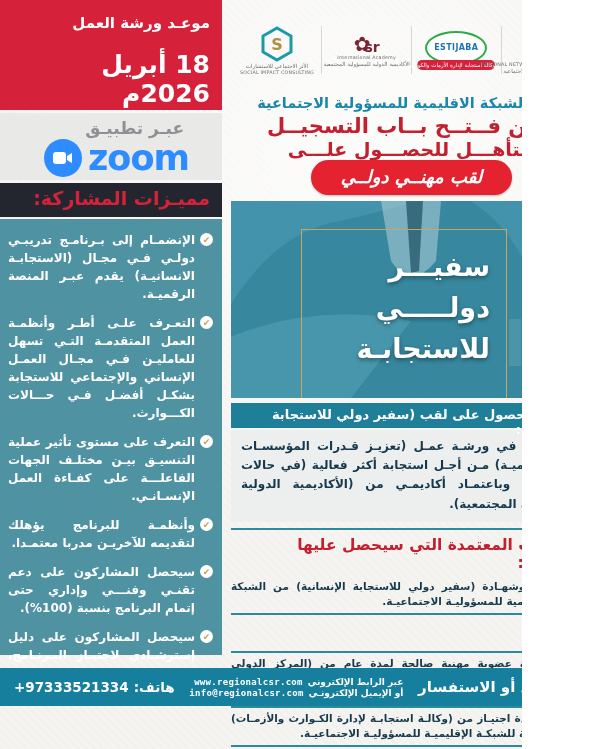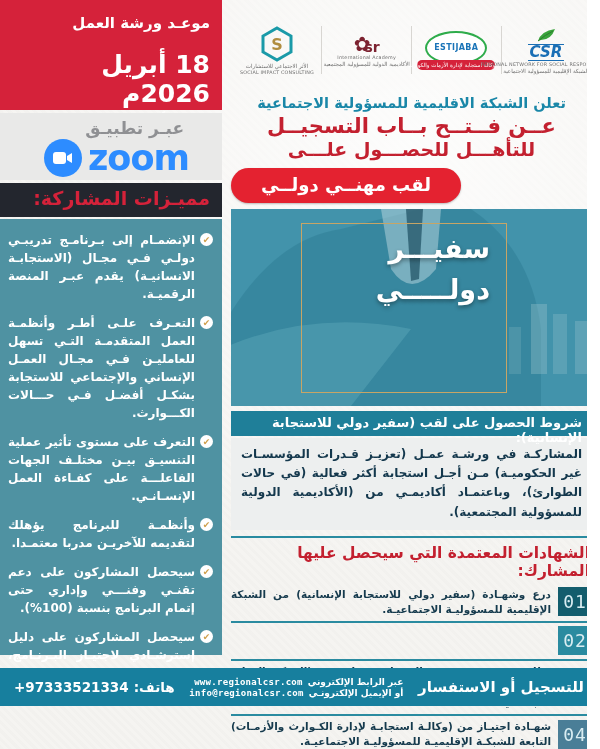--- a/index.html
+++ b/index.html
@@ -1,18 +1,18 @@
 <!DOCTYPE html>
 <html lang="ar"><head>
 <meta charset="utf-8">
 <style>
   * { box-sizing: border-box; margin: 0; padding: 0; }
   html,body { width:600px; }
   body { font-family: "DejaVu Sans", sans-serif; background:#fff; }
-  .poster { position:relative; width:587px; height:749px; overflow:hidden;
+  .poster { position:relative; width:522px; height:749px; overflow:hidden;
             background:#f5f4f1;
             background-image: radial-gradient(circle at 70% 20%, rgba(255,255,255,.8), rgba(0,0,0,0) 60%),
                               repeating-linear-gradient(45deg, rgba(0,0,0,.012) 0 3px, rgba(255,255,255,.02) 3px 6px); }
 
   
   .left-col { position:absolute; left:0; top:0; width:222px; }
   .date-box { height:110px; background:#d5223a; color:#fff; direction:rtl;
               padding:14px 12px 0 8px; text-align:right; }
   .date-box .l1 { font-size:15px; font-weight:bold; letter-spacing:.2px; }
   .date-box .l2 { font-size:25px; font-weight:bold; margin-top:18px; }
@@ -50,29 +50,29 @@
                   background:#fff; display:flex; align-items:center; justify-content:center; }
   .estj-word { color:#1a74b8; font-weight:bold; font-size:8px; letter-spacing:.4px; }
   .estj-band { margin-top:-6px; width:78px; height:10px; background:#d5223a; border-radius:5px;
                color:#fff; font-size:5.5px; direction:rtl; text-align:center; line-height:10px; white-space:nowrap; }
   .csr-word { color:#1a6fb5; font-weight:bold; font-style:italic; font-size:15px; line-height:1;
               border-top:1.5px solid #1a6fb5; border-bottom:1.5px solid #1a6fb5; padding:0 2px; }
 
   .announce { margin-top:7px; text-align:center; color:#1a87a8; font-size:14.5px; font-weight:bold; direction:rtl; }
   .open-line { margin-top:3px; text-align:center; color:#c3202f; font-size:21px; font-weight:bold; direction:rtl; }
   .qualify-line { text-align:center; color:#c3202f; font-size:19px; font-weight:bold; direction:rtl; }
-  .badge-wrap { margin-top:8px; text-align:left; }
+  .badge-wrap { text-align:center;font-style:italic; }
   .badge { display:inline-block; background:#e42230; color:#fff; font-size:18px; font-weight:bold;
            direction:rtl; padding:6px 30px 8px 30px; border-radius:22px;
            box-shadow:0 1px 2px rgba(0,0,0,.25); }
 
   .hero { position:relative; margin-top:6px; height:197px; background:#4293ab; overflow:hidden; }
   .hero svg.bg { position:absolute; inset:0; }
-  .hero-frame { position:absolute; top:14px; left:70px; width:206px; height:170px;
-                border:1.5px solid #c7a566; direction:rtl; padding:4px 16px 0 8px; }
+  .hero-frame { position:absolute; top:28px; left:70px; width:206px; height:170px;
+                border:1.5px solid #c7a566; direction:rtl; padding:16px 16px 0 8px; }
   .hero-frame .hl { color:#fff; font-size:27px; font-weight:bold; line-height:1.52;
                     text-align:right; text-shadow:0 2px 4px rgba(0,0,0,.4); }
 
   .cond-bar { margin-top:5px; height:25px; background:#1f7f99; color:#fff; font-size:13px;
               font-weight:bold; direction:rtl; text-align:right; padding:4px 10px 0 0; }
   .cond-body { margin-top:2px; background:#edefef; padding:7px 10px 8px 10px; direction:rtl; }
   .cond-body p { color:#14384d; font-size:12px; font-weight:bold; line-height:1.6;
                  text-align:justify; text-align-last:right; }
 
   .certs { margin-top:6px; border-top:2px solid #2a8ba0; padding-top:4px; direction:rtl; }
@@ -205,20 +205,21 @@
         <path d="M175 0 L192 0 L188 70 L180 72 Z" fill="#1d4e61" opacity="0.7"></path>
         <path d="M-10 140 Q80 100 180 120 L120 197 L-10 197 Z" fill="#5aa5b8" opacity="0.5"></path>
         <rect x="300" y="95" width="16" height="70" fill="#9fc6cf" opacity="0.35"></rect>
         <rect x="322" y="105" width="14" height="60" fill="#9fc6cf" opacity="0.28"></rect>
         <rect x="344" y="112" width="14" height="53" fill="#9fc6cf" opacity="0.3"></rect>
         <rect x="278" y="118" width="12" height="47" fill="#9fc6cf" opacity="0.2"></rect>
       </svg>
       <div class="hero-frame">
         <div class="hl">سفيـــر</div>
         <div class="hl">دولـــــي</div>
+        <div class="hl">للاستجابـة</div>
       </div>
     </div>
 
     <div class="cond-bar">شروط الحصول على لقب (سفير دولي للاستجابة الإنسانية):</div>
     <div class="cond-body">
       <p>المشاركـة في ورشـة عمـل (تعزيـز قـدرات المؤسسـات غير الحكوميـة) مـن أجـل استجابة أكثر فعالية (في حالات الطوارئ)، وباعتمـاد أكاديمـي من (الأكاديمية الدولية للمسؤولية المجتمعية).</p>
     </div>
 
     <div class="certs">
       <div class="certs-title">الشهادات المعتمدة التي سيحصل عليها المشارك:</div>

